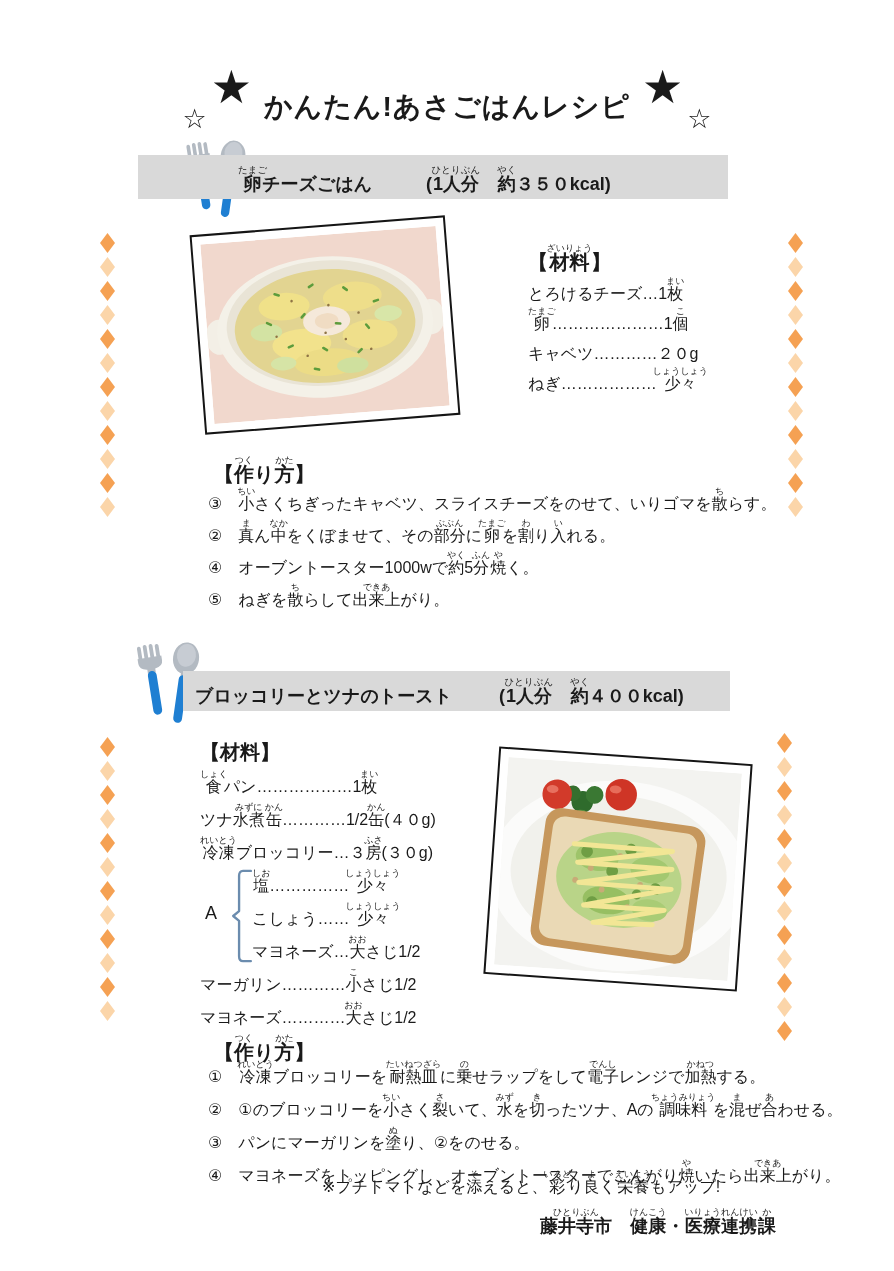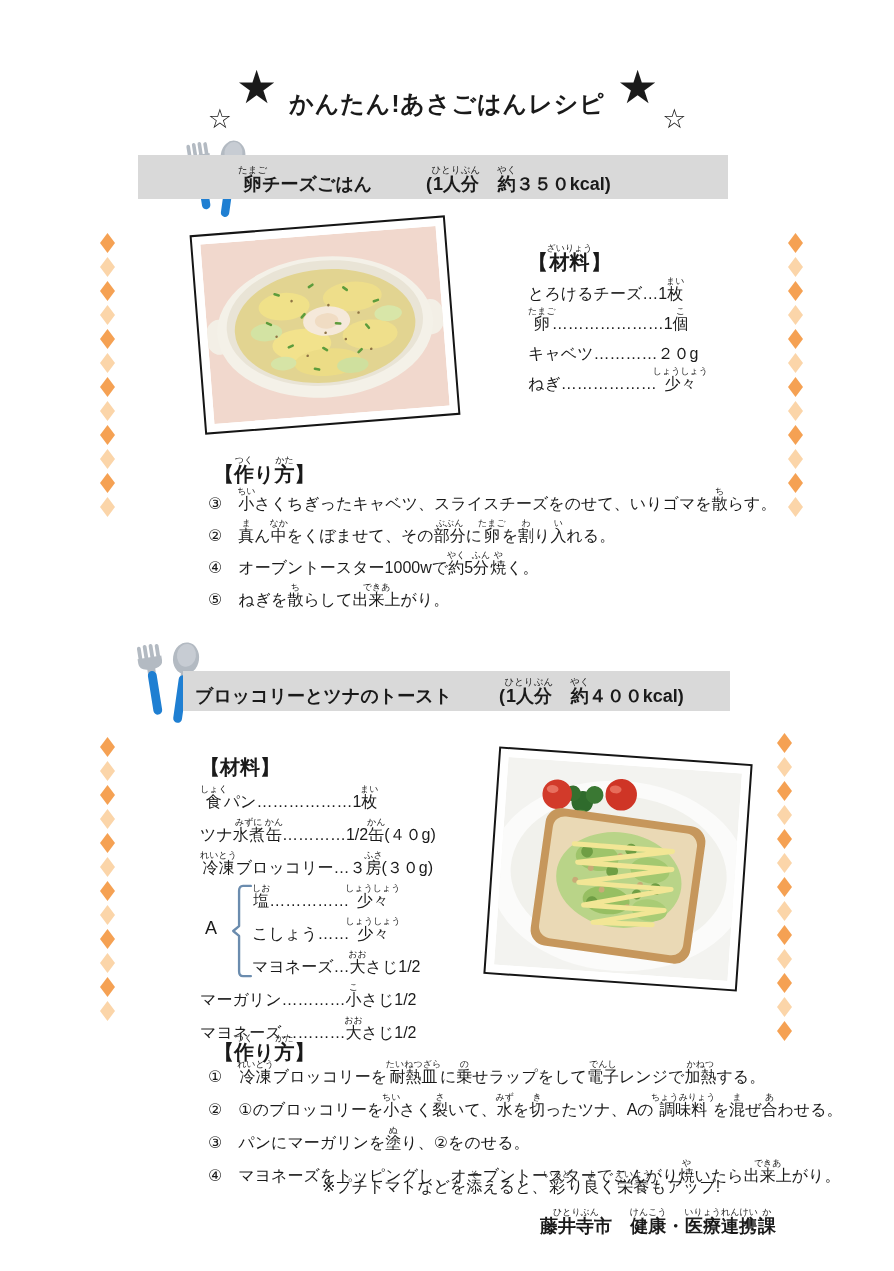--- a/index.html
+++ b/index.html
@@ -1,21 +1,21 @@
 <!DOCTYPE html>
 <html style="--bar-bg: #d9d9d9; --diamond-dark: #f5a153; --diamond-light: #fbd5a9; --bracket: #6b8cae; --handle-blue: #1f7fd2; --utensil-gray: #b3bac2; --text: #1a1a1a;"><head>
 <meta charset="utf-8">
 <style>
   html,body{margin:0;padding:0;background:#fff;}
   .page{position:relative;width:894px;height:1271px;background:#fff;overflow:hidden;
         font-family:"Liberation Sans","DejaVu Sans",sans-serif;color:var(--text,#1a1a1a);}
 
   
   .title-row{position:absolute;top:64px;left:0;width:100%;display:flex;justify-content:center;align-items:flex-start;gap:4px;}
-  .main-title{font-size:24px;font-weight:bold;margin:24px 8px 0;letter-spacing:1px;white-space:nowrap;}
+  .main-title{font-size:28px;font-weight:bold;margin:24px 8px 0;letter-spacing:1px;white-space:nowrap;}
   .star{line-height:1;}
   .star.filled{font-size:46px;}
   .star.outline{font-size:27px;margin-top:42px;}
 
   
   ruby{ruby-align:center;}
   rt{font-size:9px;font-weight:normal;letter-spacing:0;}
   .bar rt{font-size:9.5px;}
 
   
@@ -54,21 +54,21 @@
   .mk1{left:214px;top:452px;}
   .mk2{left:214px;top:1030px;}
 
   .steps{position:absolute;font-size:16px;}
   .st1{left:208px;top:484px;width:670px;}
   .st1 .row{height:32px;}
   .st2{left:208px;top:1056px;width:680px;}
   .st2 .row{height:33px;}
 
   .ing2{position:absolute;left:200px;top:736px;width:340px;font-size:16px;}
-  .ing2 .heading{height:30px;margin-top:15px;}
+  .ing2 .heading{height:30px;}
   .ing2 .row{height:33px;}
   .group-a{position:relative;}
   .group-a .row .rc{left:52px;}
   .a-label{position:absolute;left:5px;top:38px;font-size:18px;}
   .bracket{position:absolute;left:31px;top:3px;width:24px;height:96px;}
 
   .note{position:absolute;left:322px;top:1170px;height:28px;font-size:16px;}
   .note .rc{position:absolute;left:0;bottom:0;white-space:nowrap;}
   .footer{position:absolute;left:540px;top:1204px;height:34px;font-size:18px;font-weight:bold;}
   .footer .rc{position:absolute;left:0;bottom:0;white-space:nowrap;}

